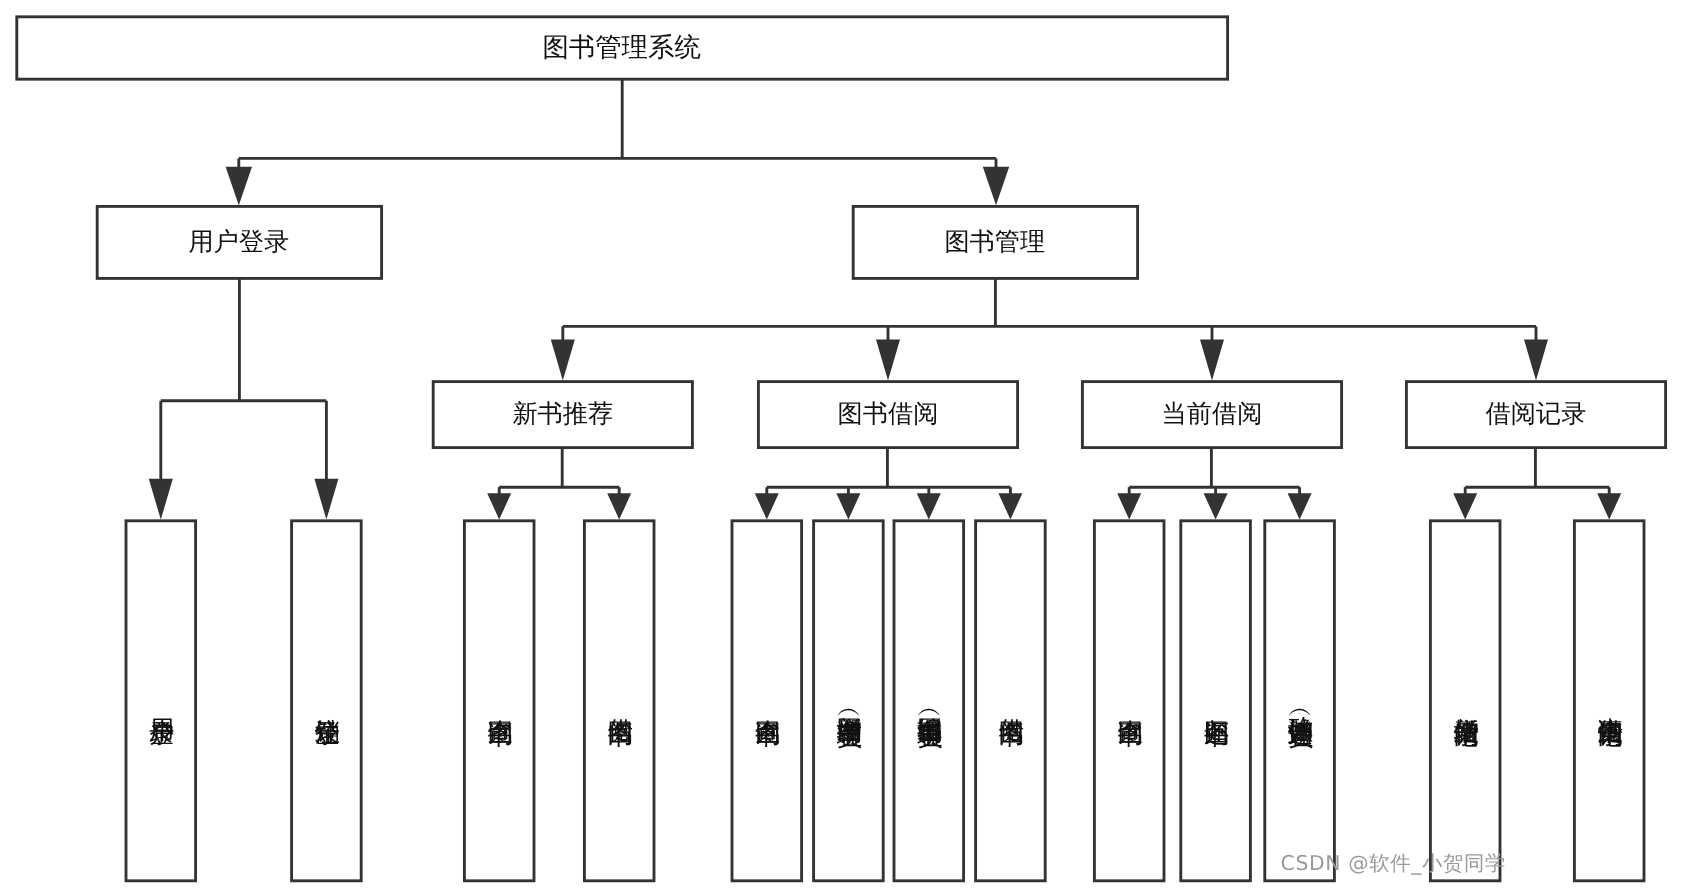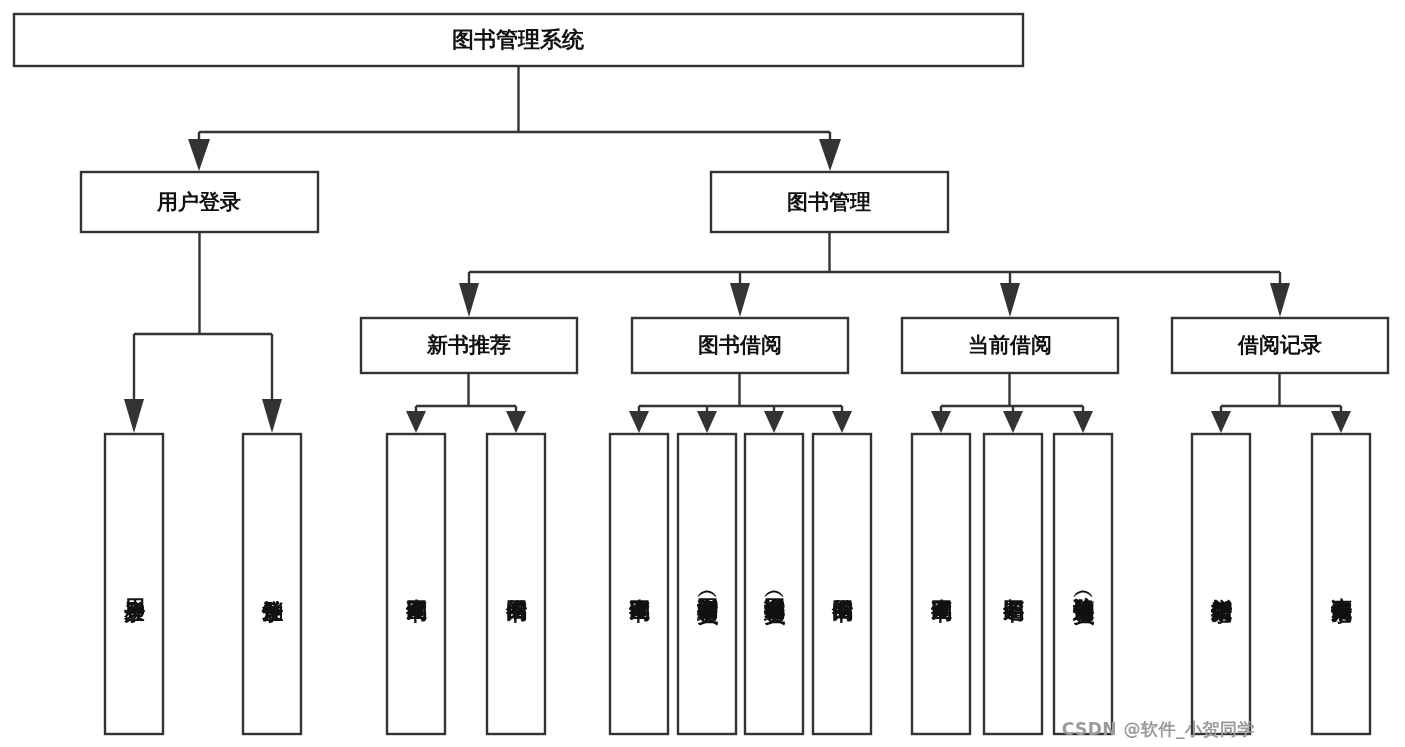--- a/index.html
+++ b/index.html
@@ -11,21 +11,20 @@
     width: 1405px;
     height: 747px;
     font-family: "DejaVu Sans", "Liberation Sans", sans-serif;
     overflow: hidden;
     position: relative;
   }
   #diagram-root {
     position: relative;
     width: 1265px;
     height: 747px;
-    font-weight: bold;
   }
   svg#diagram-svg {
     position: absolute;
     top: 0;
     left: 0;
     width: 1405px;
     height: 747px;
     display: block;
   }
   .node-box {
@@ -65,21 +64,21 @@
     letter-spacing: 1px;
     display: flex;
     align-items: center;
     justify-content: center;
     white-space: nowrap;
     pointer-events: none;
   }
   .watermark {
     position: absolute;
     right: 10px;
-    bottom: 6px;
+    bottom: 16px;
     font-family: "DejaVu Sans", "Liberation Sans", sans-serif;
     font-size: 17px;
     color: #9a9a9a;
     letter-spacing: 0.5px;
     white-space: nowrap;
   }
 </style>
 </head>
 <body>
 

